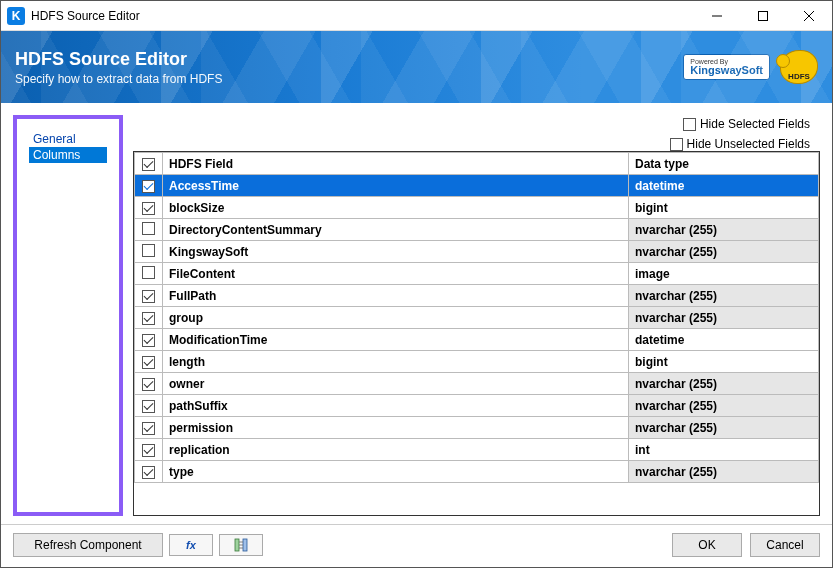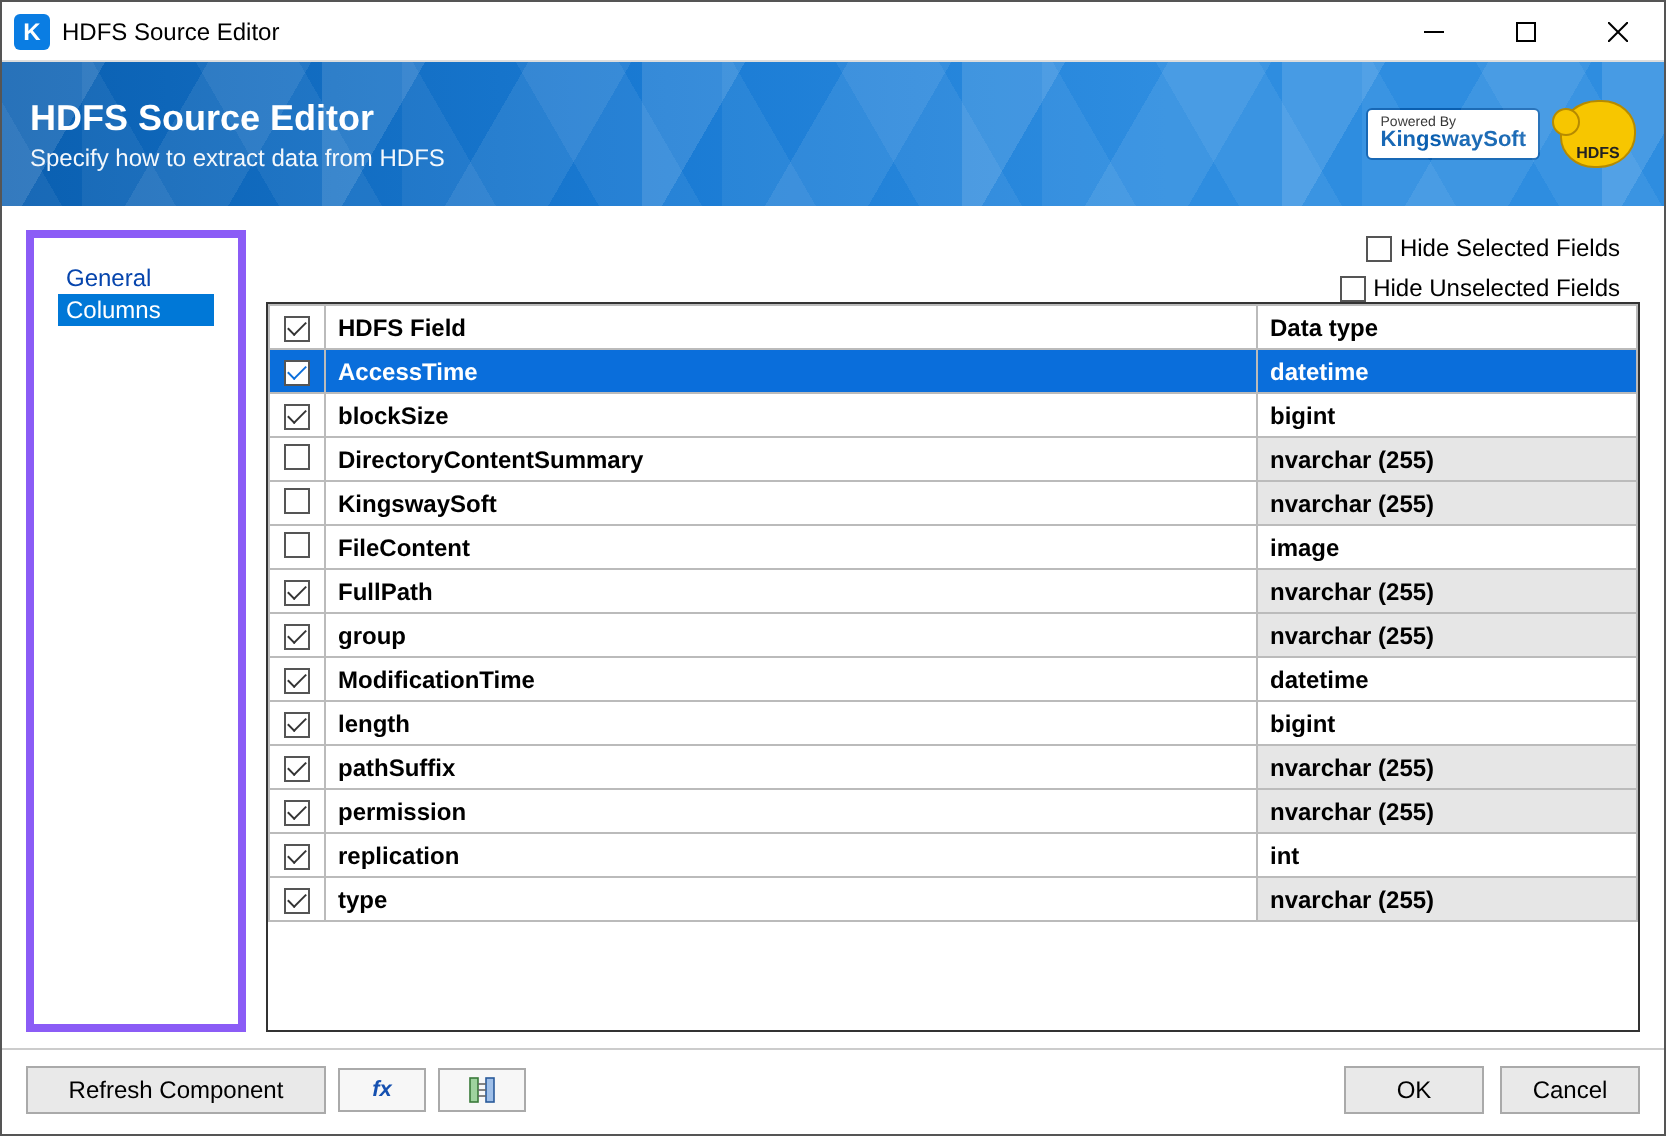--- a/index.html
+++ b/index.html
@@ -348,20 +348,25 @@
               <td>ModificationTime</td>
               <td>datetime</td>
             </tr>
             <tr>
               <td class="chk-cell"><span class="checkbox checked"></span></td>
               <td>length</td>
               <td>bigint</td>
             </tr>
             <tr>
               <td class="chk-cell"><span class="checkbox checked"></span></td>
+              <td>owner</td>
+              <td class="type-disabled">nvarchar (255)</td>
+            </tr>
+            <tr>
+              <td class="chk-cell"><span class="checkbox checked"></span></td>
               <td>pathSuffix</td>
               <td class="type-disabled">nvarchar (255)</td>
             </tr>
             <tr>
               <td class="chk-cell"><span class="checkbox checked"></span></td>
               <td>permission</td>
               <td class="type-disabled">nvarchar (255)</td>
             </tr>
             <tr>
               <td class="chk-cell"><span class="checkbox checked"></span></td>

